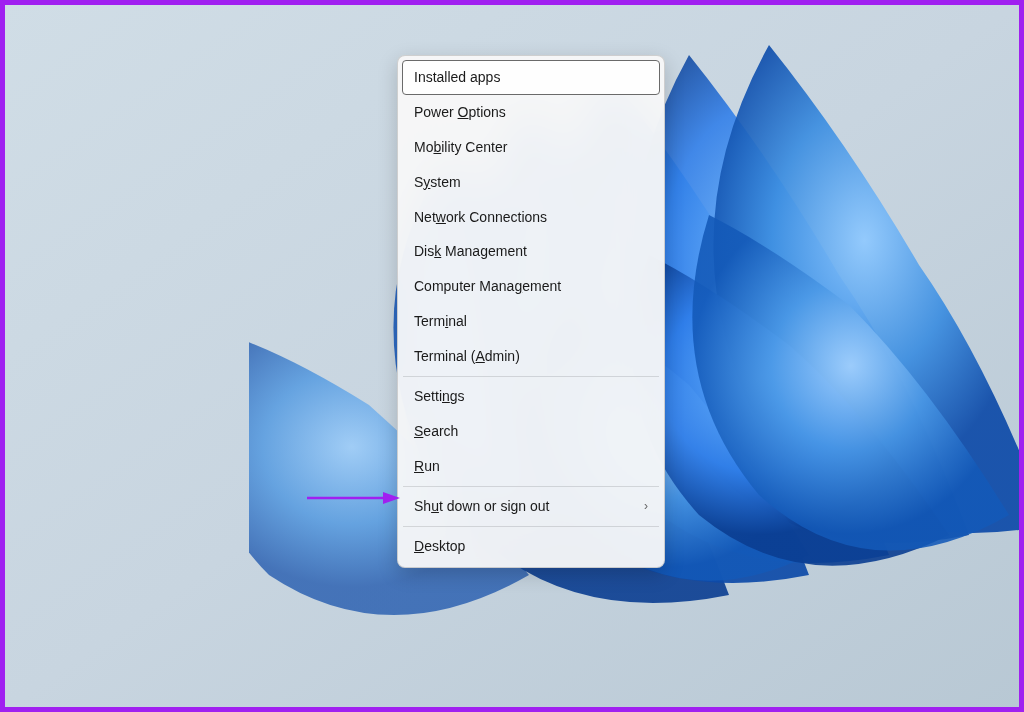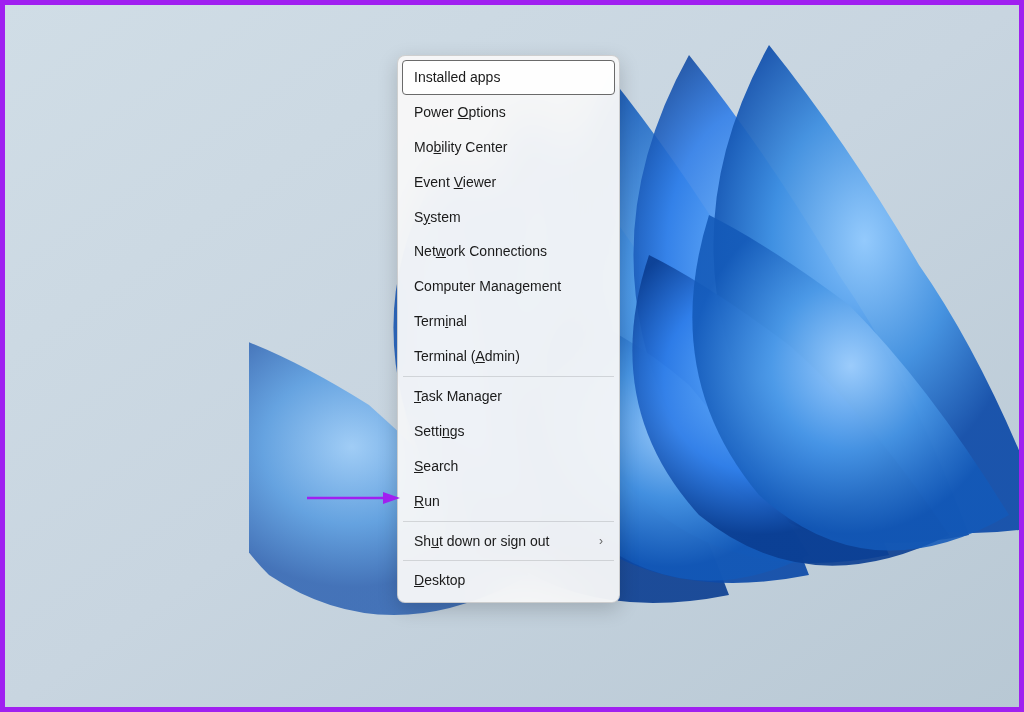--- a/index.html
+++ b/index.html
@@ -24,21 +24,21 @@
       right: -80px;
       top: -50px;
       width: 850px;
       height: 850px;
     }
     
     .context-menu {
       position: absolute;
       left: 392px;
       top: 50px;
-      width: 223px;
+      width: 268px;
       background: rgba(248, 248, 248, 0.95);
       border: 1px solid rgba(180, 180, 180, 0.6);
       border-radius: 8px;
       box-shadow: 0 6px 20px rgba(0,0,0,0.18);
       padding: 4px;
       display: flex;
       flex-direction: column;
       backdrop-filter: blur(20px);
     }
     
@@ -121,41 +121,38 @@
     <div class="menu-item selected">
       <span>Installed apps</span>
     </div>
     <div class="menu-item">
       <span>Power <span class="mnemonic">O</span>ptions</span>
     </div>
     <div class="menu-item">
       <span>Mo<span class="mnemonic">b</span>ility Center</span>
     </div>
     <div class="menu-item">
-      <span>Event <span class="mnemonic">V</span>iewer</span>
-    </div>
-    <div class="menu-item">
       <span>S<span class="mnemonic">y</span>stem</span>
     </div>
     <div class="menu-item">
       <span>Net<span class="mnemonic">w</span>ork Connections</span>
+    </div>
+    <div class="menu-item">
+      <span>Dis<span class="mnemonic">k</span> Management</span>
     </div>
     <div class="menu-item">
       <span>Computer Mana<span class="mnemonic">g</span>ement</span>
     </div>
     <div class="menu-item">
       <span>Term<span class="mnemonic">i</span>nal</span>
     </div>
     <div class="menu-item">
       <span>Terminal (<span class="mnemonic">A</span>dmin)</span>
     </div>
     <div class="menu-separator"></div>
-    <div class="menu-item">
-      <span><span class="mnemonic">T</span>ask Manager</span>
-    </div>
     <div class="menu-item">
       <span>Setti<span class="mnemonic">n</span>gs</span>
     </div>
     <div class="menu-item">
       <span><span class="mnemonic">S</span>earch</span>
     </div>
     <div class="menu-item">
       <span><span class="mnemonic">R</span>un</span>
     </div>
     <div class="menu-separator"></div>

